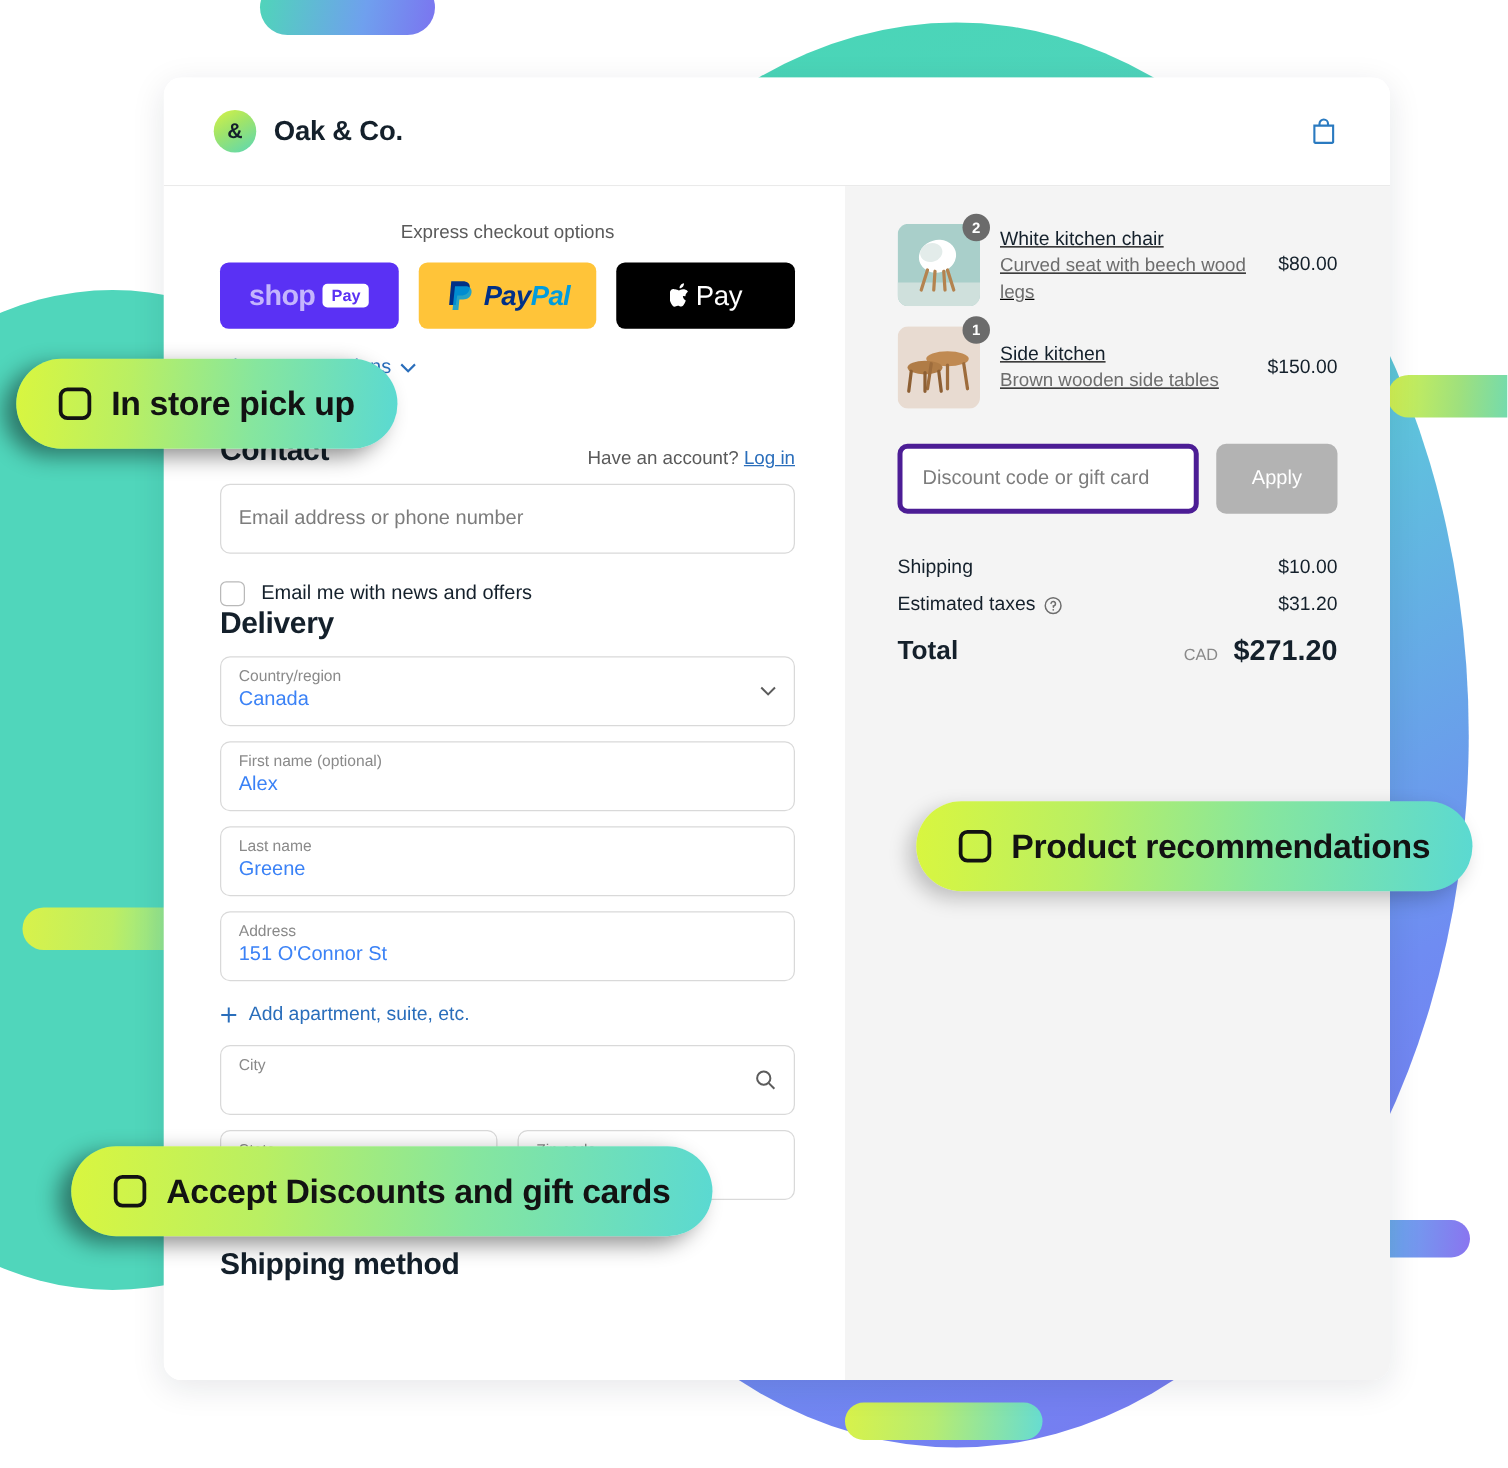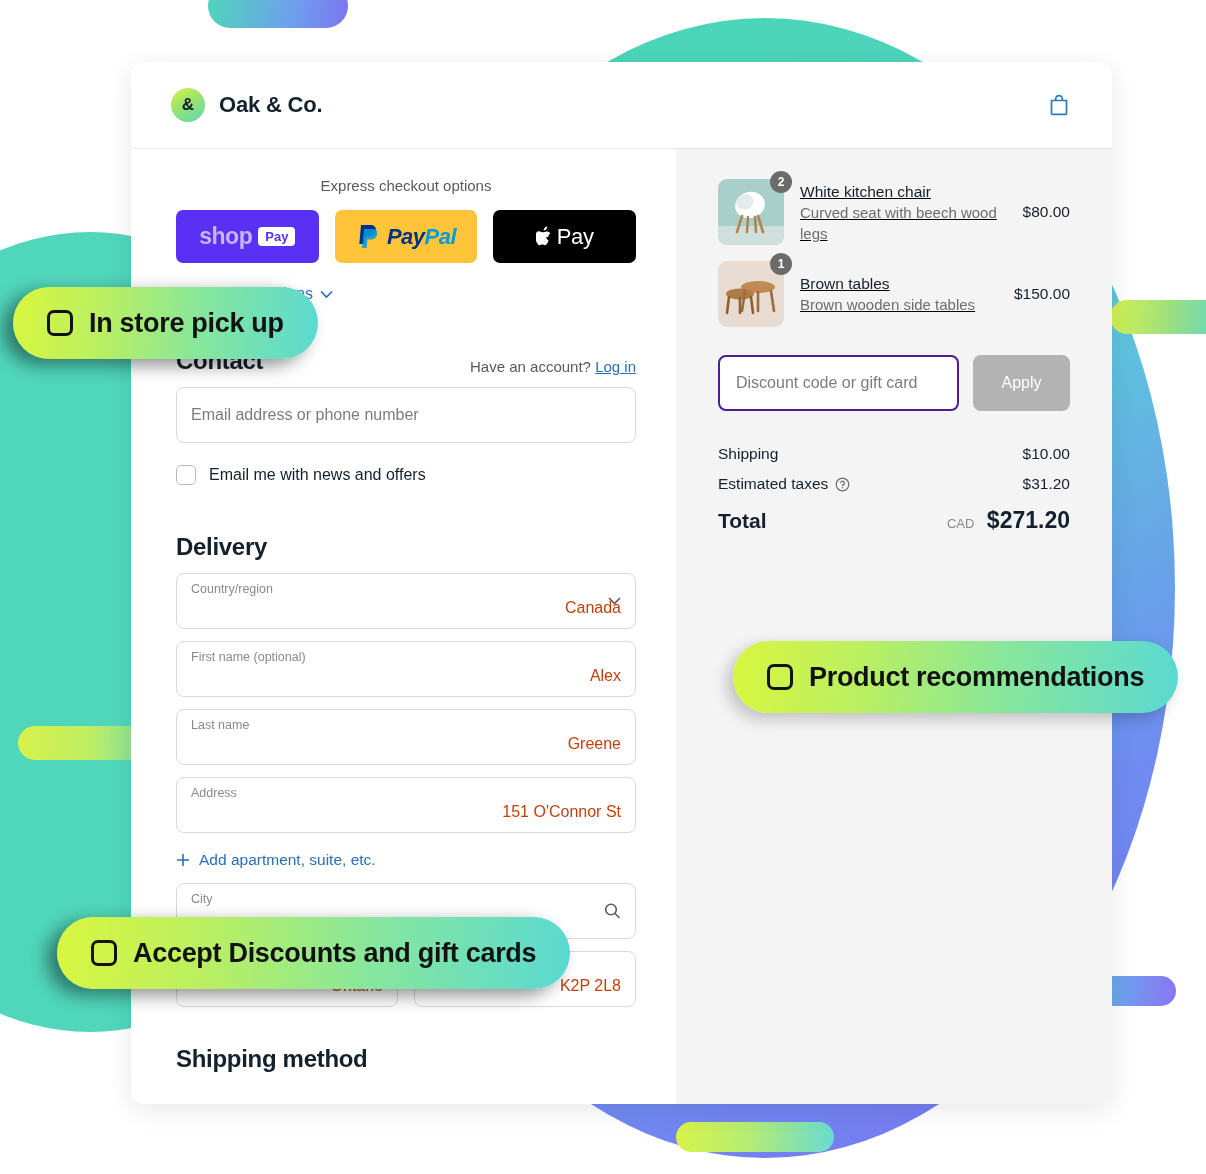--- a/index.html
+++ b/index.html
@@ -84,21 +84,21 @@
 
   h2.section { font-size: 24px; font-weight: 700; color: #14202b; letter-spacing:-.3px; }
   .contact-head { display:flex; align-items:flex-end; justify-content:space-between; margin-top: 44px; }
   .acct { font-size: 15px; color: #5a5a5a; }
   .acct a { color:#2a6ebb; text-decoration: underline; cursor:pointer; }
 
   .field { position: relative; border: 1px solid #d9d9d9; border-radius: 8px;
     background: #fff; height: 56px; margin-top: 12px; padding: 7px 14px; }
   .field.plain { display:flex; align-items:center; }
   .field .lbl { font-size: 12.5px; color: #8a8a8a; line-height: 16px; }
-  .field .val { font-size: 16px; color: #c2410c; line-height: 22px; text-align: right; }
+  .field .val { font-size: 16px; color: #3b82f6; line-height: 22px; }
   .field .ph  { font-size: 16px; color: #7c7c7c; }
   .chev { position:absolute; right: 14px; top: 50%; transform: translateY(-50%); }
   .srch { position:absolute; right: 14px; top: 50%; transform: translateY(-50%); }
 
   .checkline { display:flex; align-items:center; gap: 13px; margin-top: 22px; }
   .cbox { width: 20px; height: 20px; border: 1.6px solid #b9b9b9; border-radius: 5px; background:#fff; cursor:pointer; }
   .checkline span { font-size: 16px; color: #14202b; }
 
   .addlink { margin-top: 18px; color:#2a6ebb; font-size:15.5px; display:inline-flex;
     align-items:center; gap:9px; background:none; border:none; cursor:pointer; }
@@ -112,21 +112,21 @@
   .thumb { width: 66px; height: 66px; border-radius: 9px; overflow:hidden; }
   .qty { position:absolute; top:-8px; right:-8px; width:22px; height:22px; border-radius:50%;
     background:#6b6b6b; color:#fff; font-size:12px; font-weight:600;
     display:flex; align-items:center; justify-content:center; }
   .li-txt { flex: 1; text-decoration: underline; }
   .li-name { font-size: 15.5px; color:#14202b; line-height: 21px; }
   .li-desc { font-size: 15px; color:#6d6d6d; line-height: 21px; }
   .li-price { font-size: 15.5px; color:#14202b; white-space: nowrap; }
 
   .disc-row { display:flex; gap: 14px; margin-top: 28px; }
-  .disc-input { flex:1; height: 56px; border:2px solid #4c1d95; border-radius: 8px;
+  .disc-input { flex:1; height: 56px; border:4px solid #4c1d95; border-radius: 8px;
     background:#fff; display:flex; align-items:center; padding: 0 16px;
     font-size: 16px; color:#7c7c7c; }
   .apply-btn { width: 97px; height: 56px; border-radius: 8px; border:none;
     background: #b3b3b3; color: #fff; font-size: 16px; cursor: pointer; }
 
   .totals { margin-top: 34px; }
   .trow { display:flex; justify-content:space-between; align-items:center; margin-bottom: 12px; }
   .trow .k { font-size: 15.5px; color:#14202b; display:flex; align-items:center; gap:7px; }
   .trow .v { font-size: 15.5px; color:#14202b; }
   .trow.total { margin-top: 14px; }
@@ -222,21 +222,21 @@
 
         <div class="field plain">
           <span class="ph">Email address or phone number</span>
         </div>
 
         <div class="checkline">
           <div class="cbox"></div>
           <span>Email me with news and offers</span>
         </div>
 
-        <h2 class="section" style="margin-top:48px">Delivery</h2>
+        <h2 class="section" style="">Delivery</h2>
 
         <div class="field">
           <div class="lbl">Country/region</div>
           <div class="val">Canada</div>
           <svg class="chev" width="13" height="9" viewBox="0 0 13 9" fill="none" stroke="#5c5c5c" stroke-width="1.6">
               <path d="M1 1.5 6.5 7 12 1.5"></path>
             </svg>
         </div>
 
         <div class="field">
@@ -316,21 +316,21 @@
                 <rect width="66" height="66" fill="#e8dbd1"></rect>
                 <ellipse cx="40" cy="26" rx="17" ry="6" fill="#c08a52"></ellipse>
                 <ellipse cx="22" cy="33" rx="14" ry="5.5" fill="#b07c46"></ellipse>
                 <path d="M27 30l-3 20M53 30l3 20M40 31v19" stroke="#9d6c3c" stroke-width="2.6" stroke-linecap="round"></path>
                 <path d="M11 36l-2 16M33 36l2 16M22 37v15" stroke="#8d5f33" stroke-width="2.6" stroke-linecap="round"></path>
               </svg>
             </div>
             <div class="qty">1</div>
           </div>
           <div class="li-txt">
-            <div class="li-name">Brown tables</div>
+            <div class="li-name">Side kitchen</div>
             <div class="li-desc">Brown wooden side tables</div>
           </div>
           <div class="li-price">$150.00</div>
         </div>
 
         <div class="disc-row">
           <div class="disc-input">
             <span>Discount code or gift card</span>
           </div>
           <button class="apply-btn">Apply</button>

